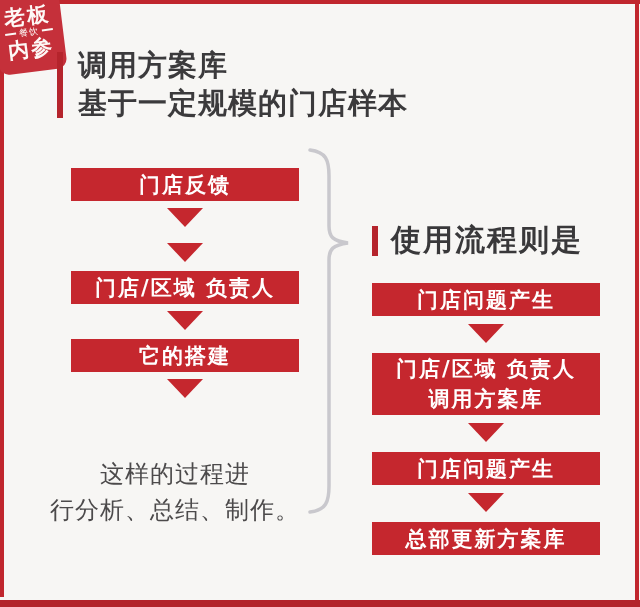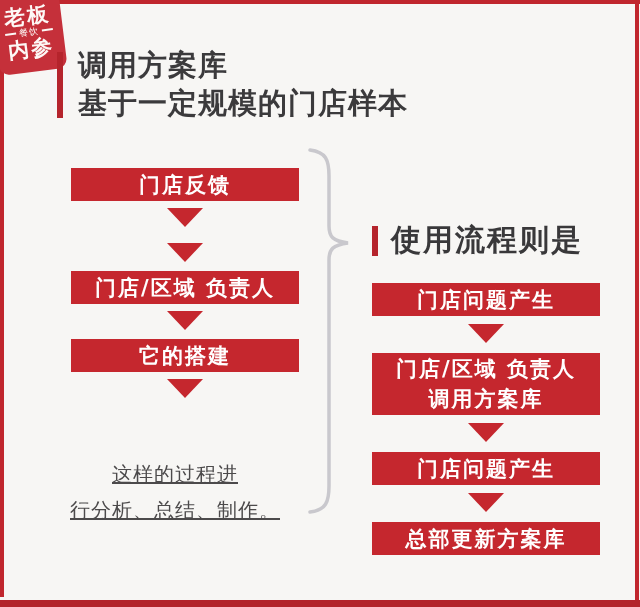--- a/index.html
+++ b/index.html
@@ -53,21 +53,21 @@
     border-left:18px solid transparent;
     border-right:18px solid transparent;
     border-top:19px solid #c5272e;
   }
   #right-flow .arrow-down{margin:8px auto 10px;}
 
   
   .note{
     position:absolute;left:35px;top:456px;width:280px;
     text-align:center;color:#4c4a4b;
-    font-size:20px;line-height:36px;letter-spacing:1px;white-space:nowrap;text-decoration:underline;
+    font-size:24px;line-height:36px;letter-spacing:1px;white-space:nowrap;
   }
 
   
   .brace{position:absolute;left:298px;top:146px;}
 
   
   .rtitle-bar{position:absolute;left:372px;top:226px;width:6px;height:30px;background:#b5242c;}
   .rtitle-text{
     position:absolute;left:391px;top:222px;
     font-family:"DejaVu Serif","Liberation Serif",serif;

